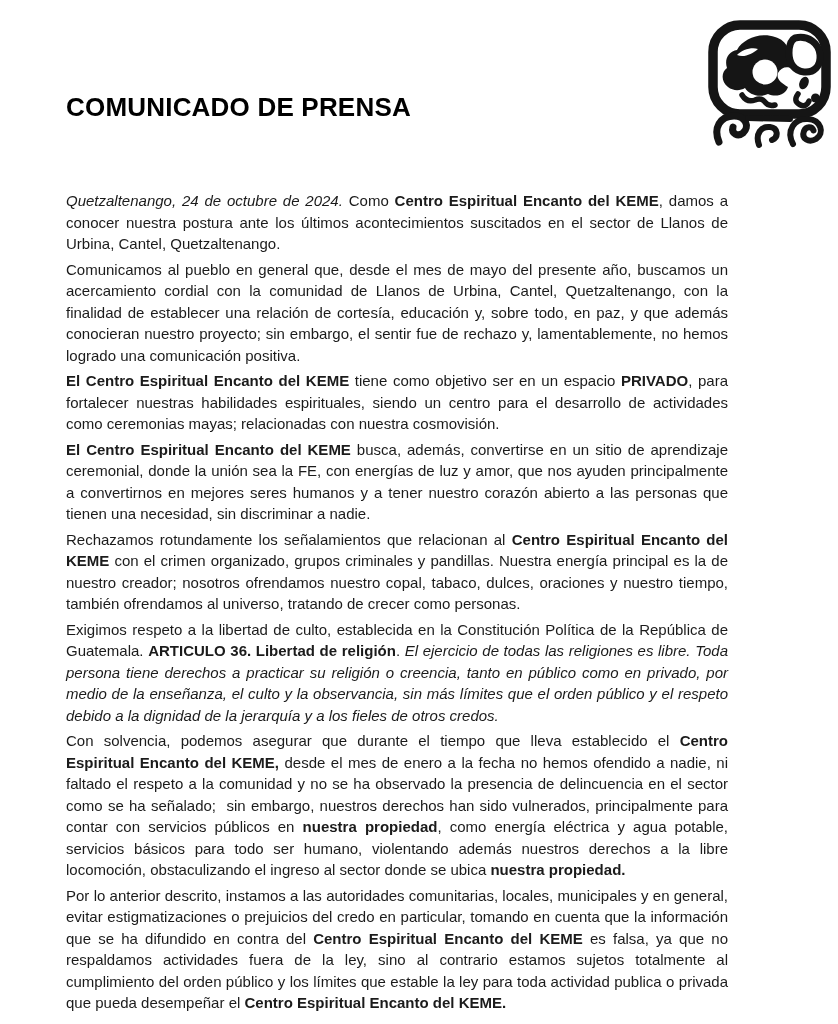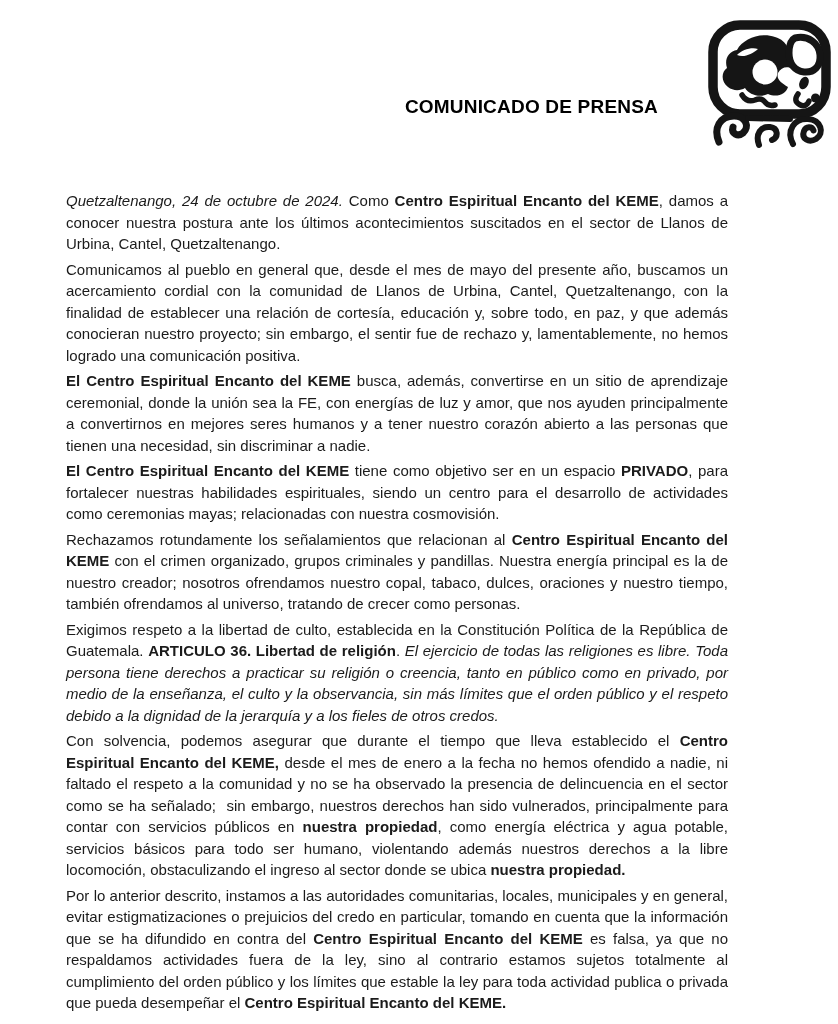--- a/index.html
+++ b/index.html
@@ -13,22 +13,22 @@
   }
   .logo{
     position:absolute;
     left:700px;top:18px;
     width:135px;height:132px;
   }
   .logo svg{width:100%;height:100%;display:block;}
   .title{
     position:absolute;
     left:66px;top:94px;width:592px;
-    text-align:right;
-    font-size:19px;line-height:26px;
+    text-align:left;
+    font-size:26px;line-height:26px;
     font-weight:700;
     letter-spacing:0.2px;
     color:#000;
   }
   .doc-body{
     position:absolute;
     left:66px;top:166px;width:662px;
     font-size:15px;line-height:21.5px;
     text-align:justify;
     color:#1b1b1b;
@@ -69,23 +69,23 @@
   </div>
 
   <div class="title">COMUNICADO DE PRENSA</div>
 
   <div class="doc-body">
 
     <p><span class="i">Quetzaltenango, 24 de octubre de 2024.</span><span> Como </span><span class="b">Centro Espiritual Encanto del KEME</span><span>, damos a conocer nuestra postura ante los últimos acontecimientos suscitados en el sector de Llanos de Urbina, Cantel, Quetzaltenango.</span></p>
 
     <p><span>Comunicamos al pueblo en general que, desde el mes de mayo del presente año, buscamos un acercamiento cordial con la comunidad de Llanos de Urbina, Cantel, Quetzaltenango, con la finalidad de establecer una relación de cortesía, educación y, sobre todo, en paz, y que además conocieran nuestro proyecto; sin embargo, el sentir fue de rechazo y, lamentablemente, no hemos logrado una comunicación positiva.</span></p>
 
+    <p><span class="b">El Centro Espiritual Encanto del KEME</span><span> tiene como objetivo ser en un espacio </span><span class="b">PRIVADO</span><span>, para fortalecer nuestras habilidades espirituales, siendo un centro para el desarrollo de actividades como ceremonias mayas; relacionadas con nuestra cosmovisión.</span></p>
+
     <p><span class="b">El Centro Espiritual Encanto del KEME</span><span> busca, además, convertirse en un sitio de aprendizaje ceremonial, donde la unión sea la FE, con energías de luz y amor, que nos ayuden principalmente a convertirnos en mejores seres humanos y a tener nuestro corazón abierto a las personas que tienen una necesidad, sin discriminar a nadie.</span></p>
-
-    <p><span class="b">El Centro Espiritual Encanto del KEME</span><span> tiene como objetivo ser en un espacio </span><span class="b">PRIVADO</span><span>, para fortalecer nuestras habilidades espirituales, siendo un centro para el desarrollo de actividades como ceremonias mayas; relacionadas con nuestra cosmovisión.</span></p>
 
     <p><span>Rechazamos rotundamente los señalamientos que relacionan al </span><span class="b">Centro Espiritual Encanto del KEME</span><span> con el crimen organizado, grupos criminales y pandillas. Nuestra energía principal es la de nuestro creador; nosotros ofrendamos nuestro copal, tabaco, dulces, oraciones y nuestro tiempo, también ofrendamos al universo, tratando de crecer como personas.</span></p>
 
     <p><span>Exigimos respeto a la libertad de culto, establecida en la Constitución Política de la República de Guatemala. </span><span class="b">ARTICULO 36. Libertad de religión</span><span>. </span><span class="i">El ejercicio de todas las religiones es libre. Toda persona tiene derechos a practicar su religión o creencia, tanto en público como en privado, por medio de la enseñanza, el culto y la observancia, sin más límites que el orden público y el respeto debido a la dignidad de la jerarquía y a los fieles de otros credos.</span></p>
 
     <p><span>Con solvencia, podemos asegurar que durante el tiempo que lleva establecido el </span><span class="b">Centro Espiritual Encanto del KEME,</span><span> desde el mes de enero a la fecha no hemos ofendido a nadie, ni faltado el respeto a la comunidad y no se ha observado la presencia de delincuencia en el sector como se ha señalado; &nbsp;sin embargo, nuestros derechos han sido vulnerados, principalmente para contar con servicios públicos en </span><span class="b">nuestra propiedad</span><span>, como energía eléctrica y agua potable, servicios básicos para todo ser humano, violentando además nuestros derechos a la libre locomoción, obstaculizando el ingreso al sector donde se ubica </span><span class="b">nuestra propiedad.</span></p>
 
     <p><span>Por lo anterior descrito, instamos a las autoridades comunitarias, locales, municipales y en general, evitar estigmatizaciones o prejuicios del credo en particular, tomando en cuenta que la información que se ha difundido en contra del </span><span class="b">Centro Espiritual Encanto del KEME</span><span> es falsa, ya que no respaldamos actividades fuera de la ley, sino al contrario estamos sujetos totalmente al cumplimiento del orden público y los límites que estable la ley para toda actividad publica o privada que pueda desempeñar el </span><span class="b">Centro Espiritual Encanto del KEME.</span></p>
 
   </div>

